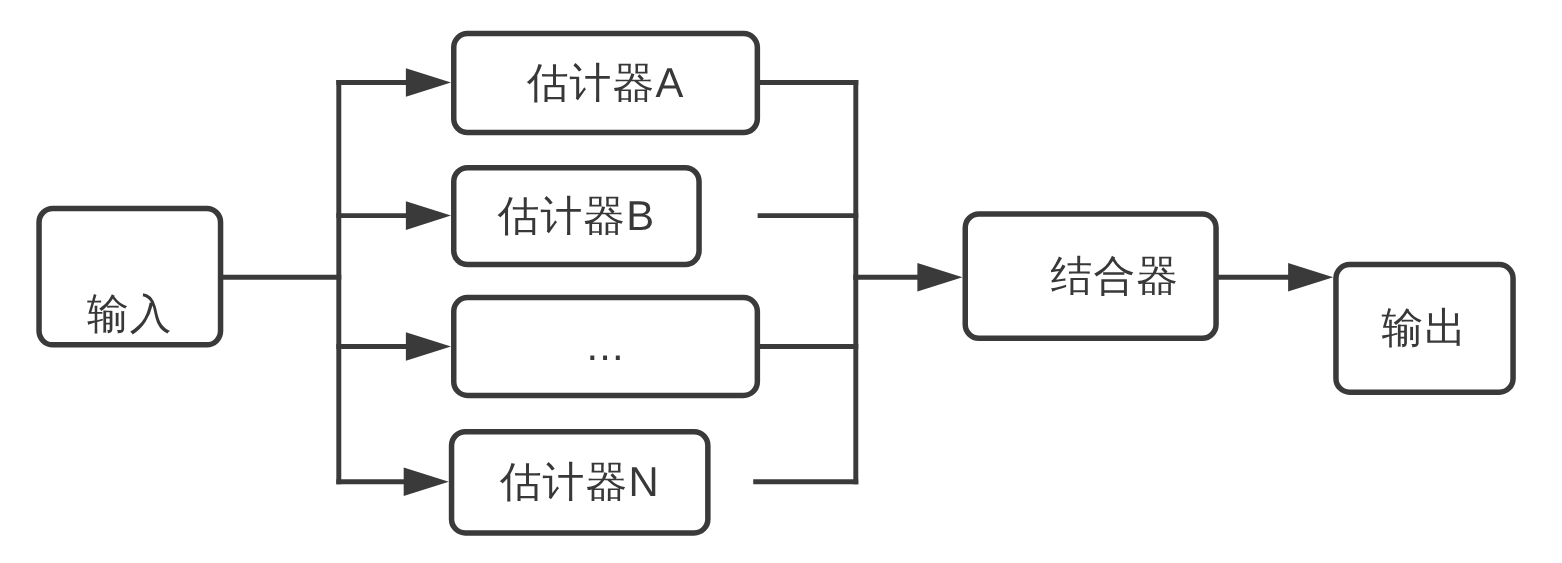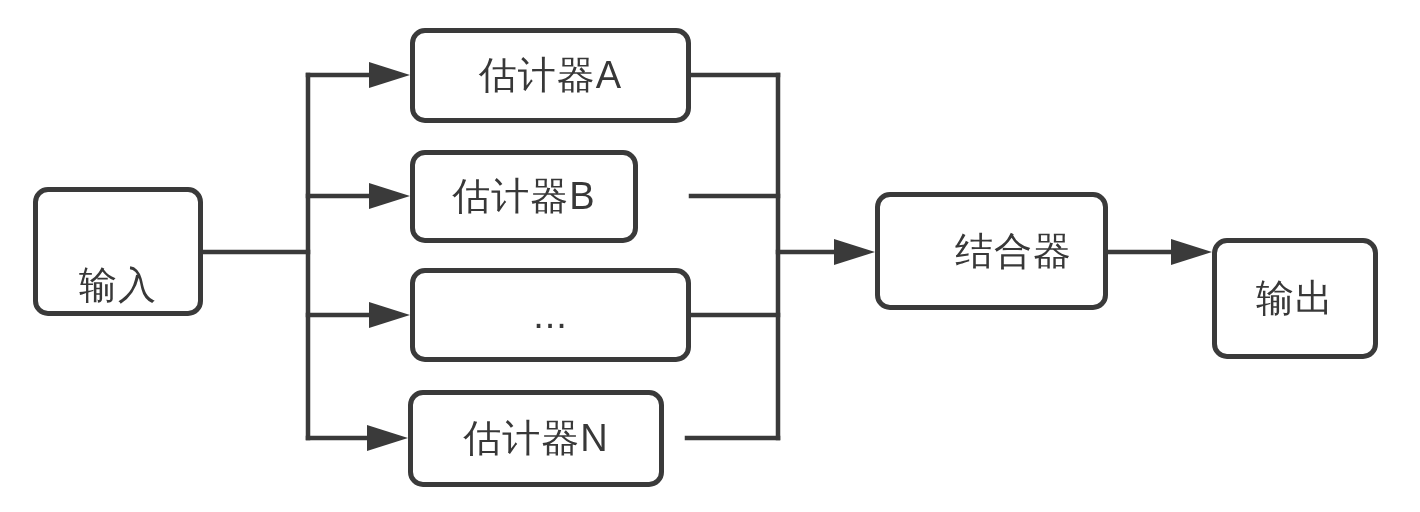--- a/index.html
+++ b/index.html
@@ -39,21 +39,21 @@
     color: var(--text-color);
     font-size: 38px;
     letter-spacing: 1px;
     white-space: nowrap;
   }
 
   .node-input    { left: 33px;   top: 187px; width: 170px; height: 129px; align-items: flex-end; }
   .node-est-a    { left: 410px;  top: 28px;  width: 281px; height: 95px;  }
   .node-est-b    { left: 410px;  top: 150px; width: 228px; height: 93px;  }
   .node-est-dots { left: 410px;  top: 268px; width: 281px; height: 94px;  }
-  .node-est-n    { left: 408px;  top: 390px; width: 256px; height: 97px;  }
+  .node-est-n    { left: 408px;  top: 390px; width: 238px; height: 97px;  }
   .node-combiner { left: 875px;  top: 192px; width: 233px; height: 118px; padding-left: 44px; }
   .node-output   { left: 1212px; top: 190px; width: 166px; height: 121px; margin-top: 48px; }
 </style>
 </head>
 <body>
 
 <div class="canvas">
 
   <svg class="edges-layer" viewBox="0 0 1420 512" xmlns="http://www.w3.org/2000/svg" fill="none" stroke="currentColor" stroke-width="4.5" stroke-linecap="square" stroke-linejoin="miter">
 

